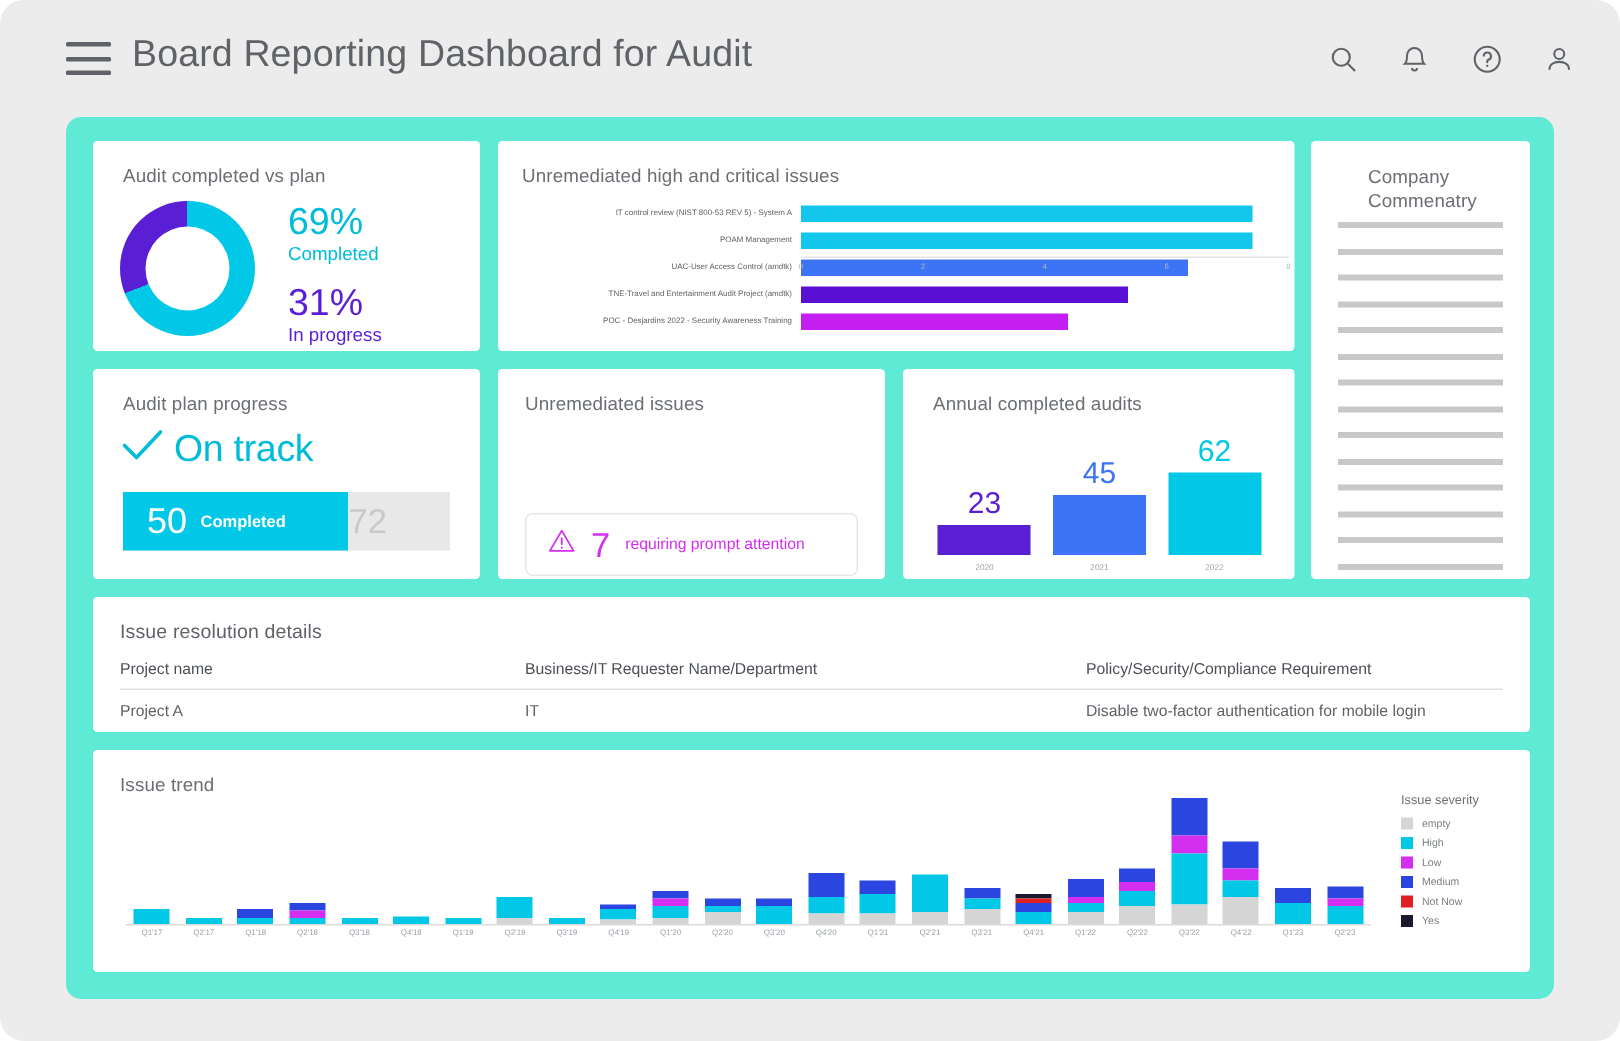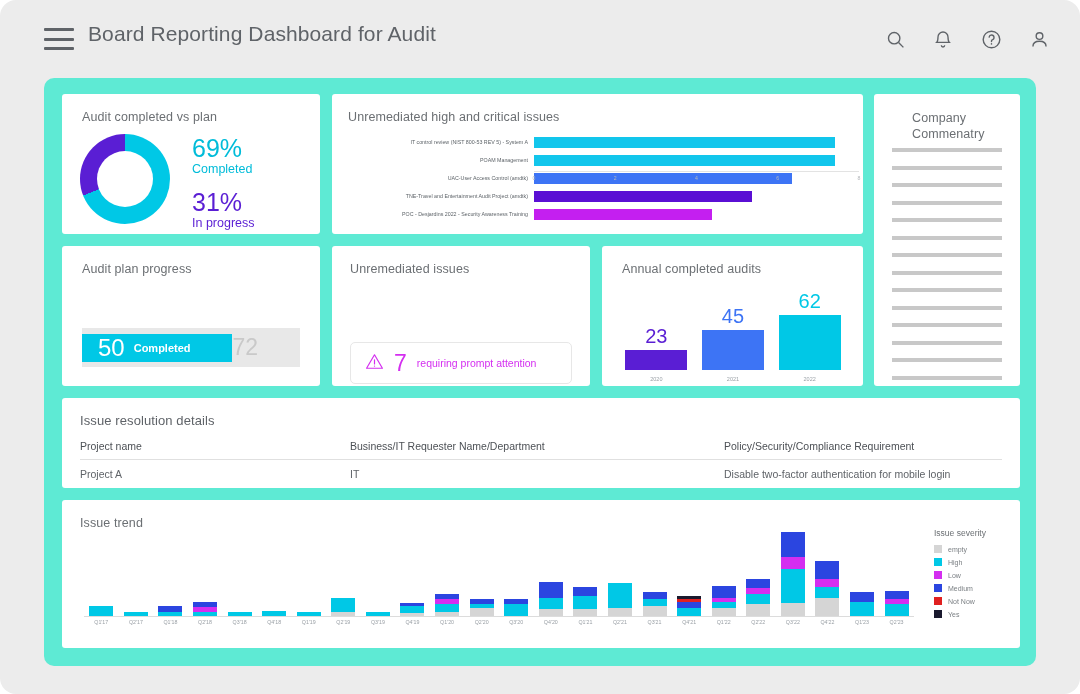--- a/index.html
+++ b/index.html
@@ -24,21 +24,21 @@
   }
   .hamburger {
     position: absolute; left: 44px; top: 28px;
     width: 30px; height: 22px;
     display: flex; flex-direction: column; justify-content: space-between;
     cursor: pointer;
   }
   .hamburger span { display:block; height: 3px; background: #5f6368; border-radius: 1px; }
   .app-title {
     position: absolute; left: 88px; top: 22px;
-    font-size: 21px; color: #5f6368; font-weight: 400;
+    font-size: 25px; color: #5f6368; font-weight: 400;
     letter-spacing: 0.1px; white-space: nowrap;
   }
   .header-icons {
     position: absolute; right: 26px; top: 24px;
     display: flex; gap: 18px; align-items: center;
   }
   .hicon { width: 30px; height: 30px; display:flex; align-items:center; justify-content:center; cursor:pointer; }
   .hicon svg { display:block; }
 
   
@@ -106,21 +106,21 @@
     position:absolute; left: 18px; top: 38px;
     display:flex; align-items:center; gap: 6px;
   }
   .ontrack-text { font-size: 25px; color: #00bcd9; font-weight: 300; letter-spacing: -0.2px; }
   .progress-outer {
     position:absolute; left: 20px; top: 82px;
     width: 218px; height: 39px; background: #e8e8e8;
     display:flex; align-items:center;
   }
   .progress-fill {
-    height: 28px; background: #00c8e6;
+    height: 39px; background: #00c8e6;
     display:flex; align-items:center; gap: 9px; padding-left: 16px;
   }
   .progress-num { font-size: 24px; color: #fff; font-weight: 400; }
   .progress-label { font-size: 11px; color: #fff; font-weight: 600; }
   .progress-total {
     flex: 1; font-size: 23px; color: #c9c9c9; font-weight: 400;
   }
 
   
   #card-unrem { left: 288px; top: 168px; width: 258px; height: 140px; }
@@ -292,20 +292,28 @@
           <span class="hbar-tick" style="left: 0%;">0</span>
           <span class="hbar-tick" style="left: 25%;">2</span>
           <span class="hbar-tick" style="left: 50%;">4</span>
           <span class="hbar-tick" style="left: 75%;">6</span>
           <span class="hbar-tick" style="left: 100%;">8</span>
         </div>
     </div>
 
     <div class="card" id="card-plan">
       <div class="card-title">Audit plan progress</div>
+      <div class="ontrack">
+        <span>
+          <svg width="30" height="26" viewBox="0 0 30 26" fill="none" stroke="#00bcd9" stroke-width="2.4" stroke-linecap="round" stroke-linejoin="round">
+            <polyline points="3,13 11,21 27,4"></polyline>
+          </svg>
+        </span>
+        <span class="ontrack-text">On track</span>
+      </div>
       <div class="progress-outer">
         <div class="progress-fill" id="progress-fill" style="width: 69%;">
           <span class="progress-num">50</span>
           <span class="progress-label">Completed</span>
         </div>
         <div class="progress-total">72</div>
       </div>
     </div>
 
     <div class="card" id="card-unrem">

